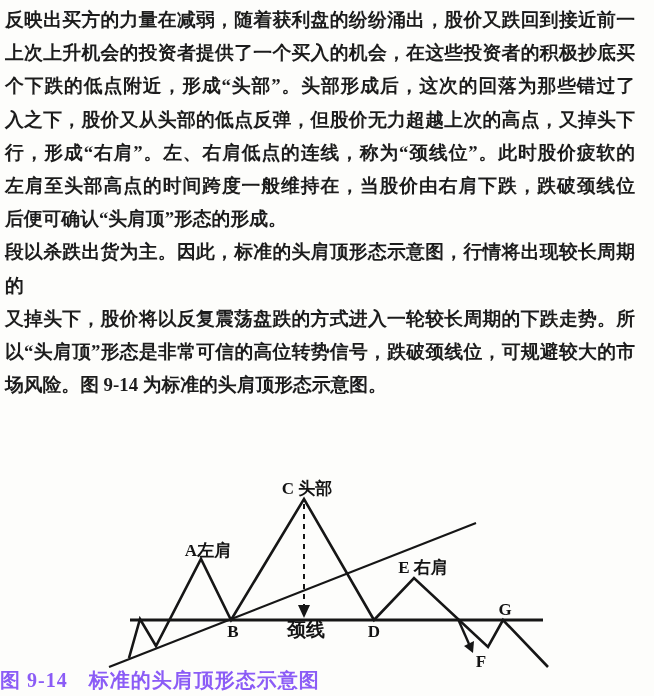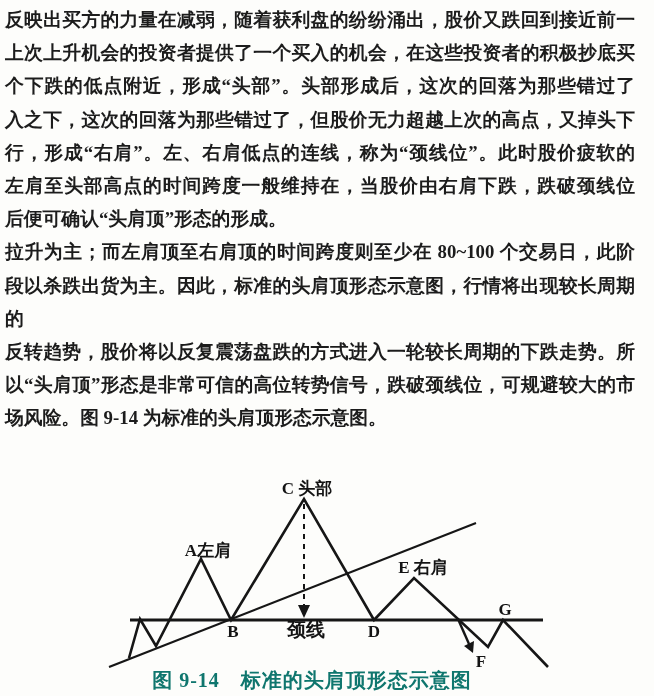--- a/index.html
+++ b/index.html
@@ -50,43 +50,42 @@
   .figure-svg text {
     fill: #141414;
     font-family: "Liberation Serif", "DejaVu Serif", serif;
     font-weight: 700;
     font-size: 17px;
   }
   .figure-svg text.big { font-size: 19px; }
   .caption {
     position: absolute;
     top: 667px; left: 0; right: 16px;
-    text-align: center;
+    text-align: left;
     font-size: 20px;
     font-weight: 700;
-    color: #0f766e;
+    color: #8b5cf6;
     letter-spacing: 1px;
   }
 </style>
 </head>
 <body>
 
 <div class="page">
 
   <div class="textblock">
     <div class="tline">反映出买方的力量在减弱，随着获利盘的纷纷涌出，股价又跌回到接近前一</div>
     <div class="tline">上次上升机会的投资者提供了一个买入的机会，在这些投资者的积极抄底买</div>
     <div class="tline">个下跌的低点附近，形成“头部”。头部形成后，这次的回落为那些错过了</div>
-    <div class="tline">入之下，这次的回落为那些错过了，但股价无力超越上次的高点，又掉头下</div>
+    <div class="tline">入之下，股价又从头部的低点反弹，但股价无力超越上次的高点，又掉头下</div>
     <div class="tline">行，形成“右肩”。左、右肩低点的连线，称为“颈线位”。此时股价疲软的</div>
     <div class="tline">左肩至头部高点的时间跨度一般维持在，当股价由右肩下跌，跌破颈线位</div>
     <div class="tline last">后便可确认“头肩顶”形态的形成。</div>
-    <div class="tline">拉升为主；而左肩顶至右肩顶的时间跨度则至少在 80~100 个交易日，此阶</div>
     <div class="tline">段以杀跌出货为主。因此，标准的头肩顶形态示意图，行情将出现较长周期的</div>
-    <div class="tline">反转趋势，股价将以反复震荡盘跌的方式进入一轮较长周期的下跌走势。所</div>
+    <div class="tline">又掉头下，股价将以反复震荡盘跌的方式进入一轮较长周期的下跌走势。所</div>
     <div class="tline">以“头肩顶”形态是非常可信的高位转势信号，跌破颈线位，可规避较大的市</div>
     <div class="tline last">场风险。图 9-14 为标准的头肩顶形态示意图。</div>
   </div>
 
   <svg class="figure-svg" viewBox="0 0 654 213">
 
     <line class="stroke" x1="130" y1="165" x2="543" y2="165" stroke-width="3"></line>
 
     <line class="stroke" x1="109" y1="212" x2="476" y2="68" stroke-width="2.2"></line>
 

